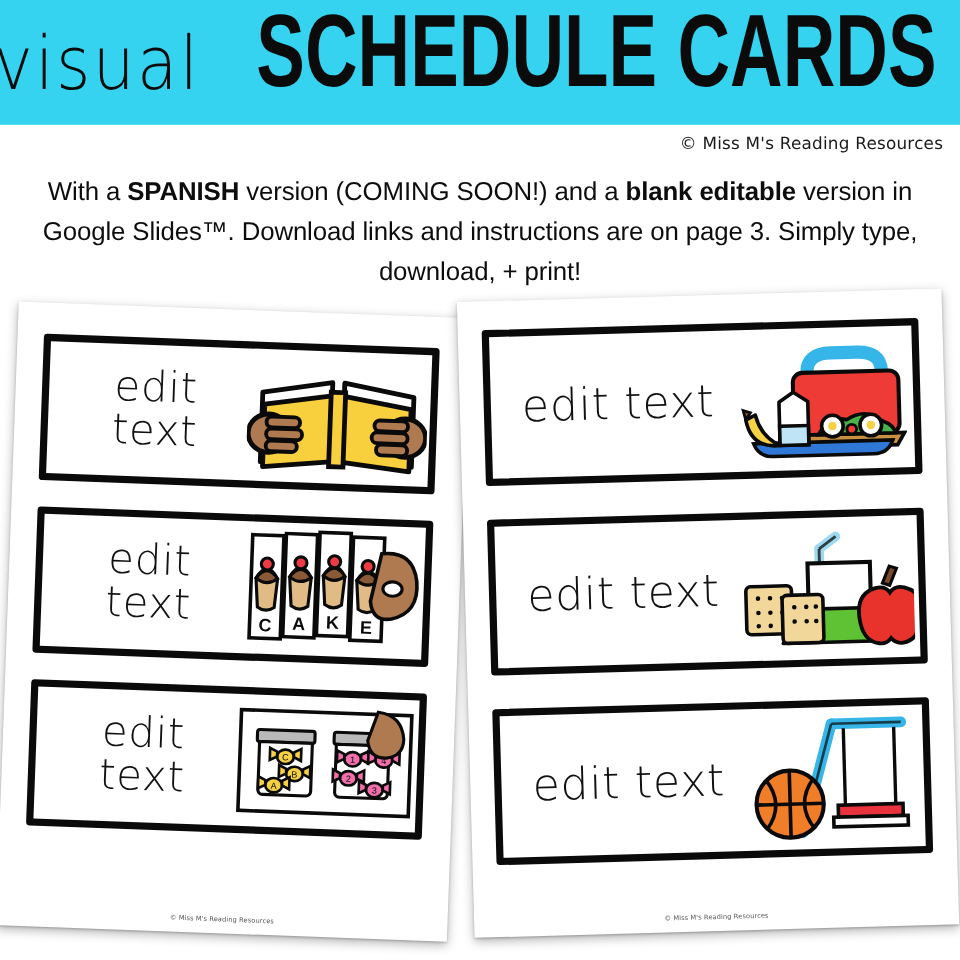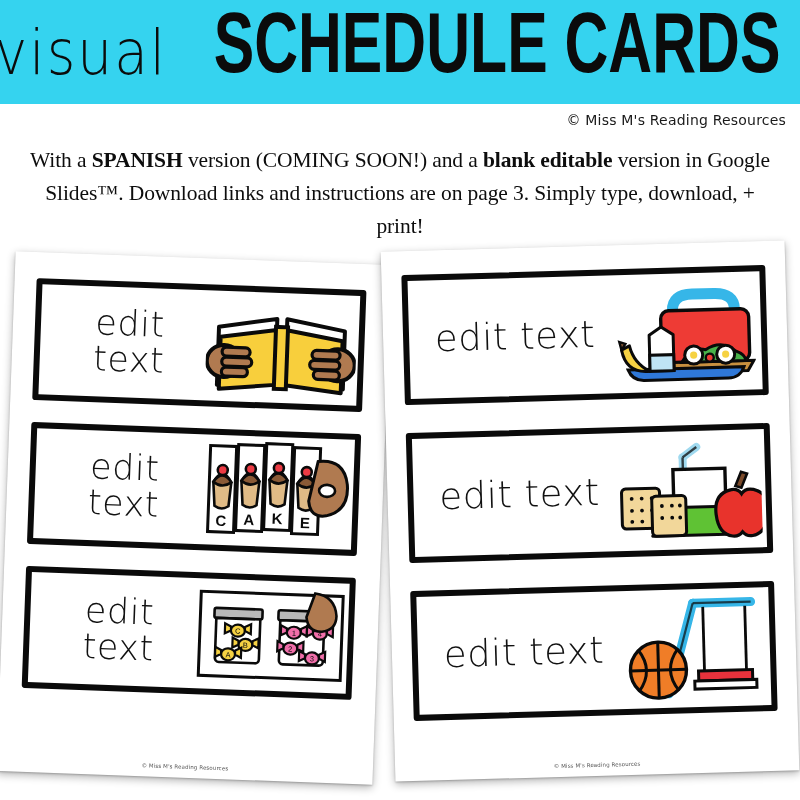--- a/index.html
+++ b/index.html
@@ -33,21 +33,21 @@
   .copyright{
     position:absolute;right:14px;top:112px;
     font-family:"DejaVu Sans", sans-serif;
     font-size:14px;color:#1a1a1a;letter-spacing:.2px;
   }
 
   
   .subtitle{
     position:absolute;left:20px;right:20px;top:144px;
     text-align:center;
-    font-family:Liberation Serif, serif;
+    font-family:Liberation Sans, sans-serif;
     font-size:21.5px;line-height:33px;color:#0d0d0d;letter-spacing:-.1px;
   }
   .subtitle b{font-weight:700;}
 
   
   .sheet{
     position:absolute;background:#ffffff;
     box-shadow:0 3px 9px rgba(0,0,0,.30), 0 1px 2px rgba(0,0,0,.22);
   }
   .sheet-left{

